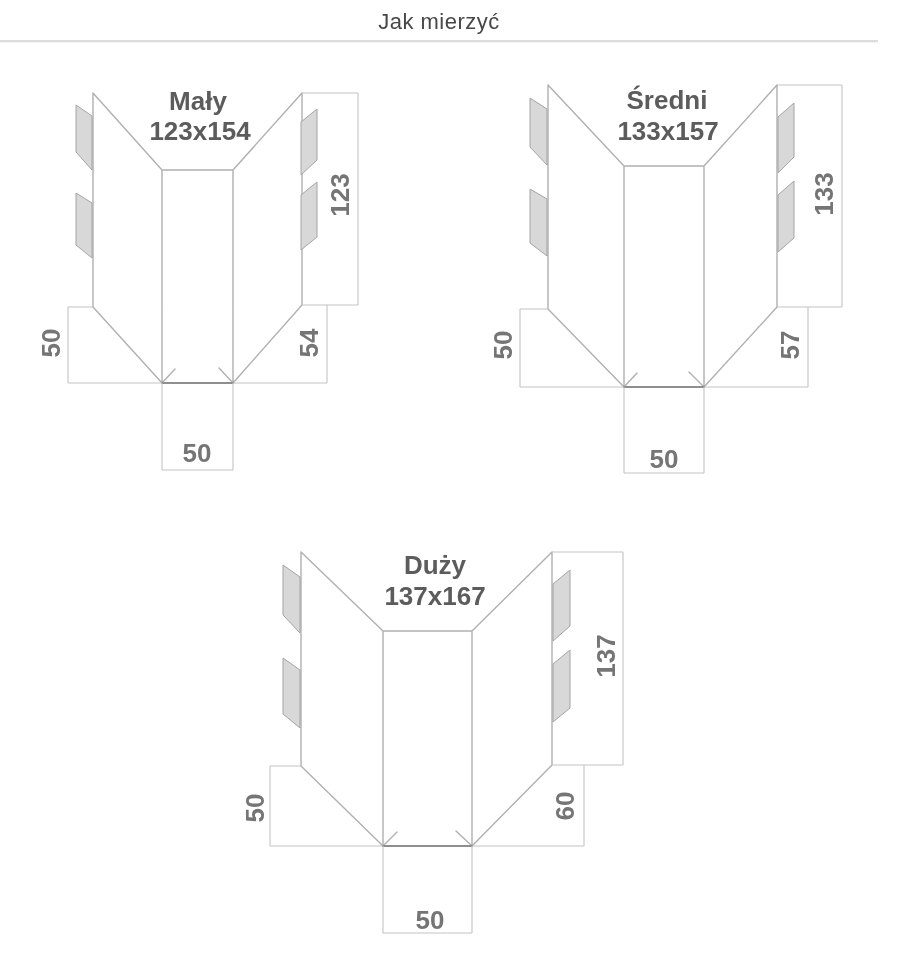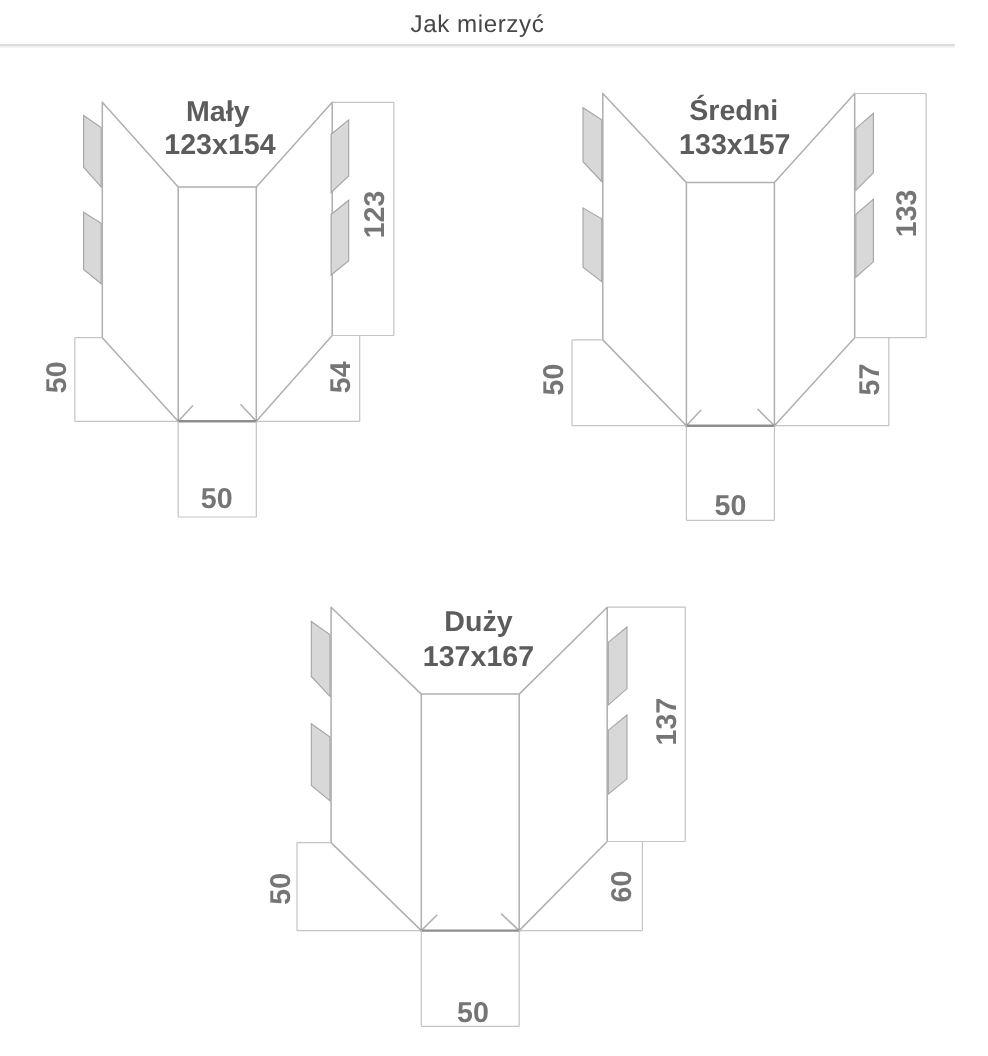--- a/index.html
+++ b/index.html
@@ -3,20 +3,21 @@
 <meta charset="utf-8">
 <style>
   html, body { margin: 0; padding: 0; background: #ffffff; }
   .stage {
     position: relative;
     width: 868px;
     height: 960px;
     background: #ffffff;
     overflow: hidden;
     font-family: "Liberation Sans", sans-serif;
+    padding-left: 10px;
   }
   .page-title {
     position: absolute;
     top: 9px; left: 0;
     width: 100%;
     text-align: center;
     font-size: 22px;
     font-weight: normal;
     letter-spacing: 0.5px;
     color: var(--header-text, #474747);

